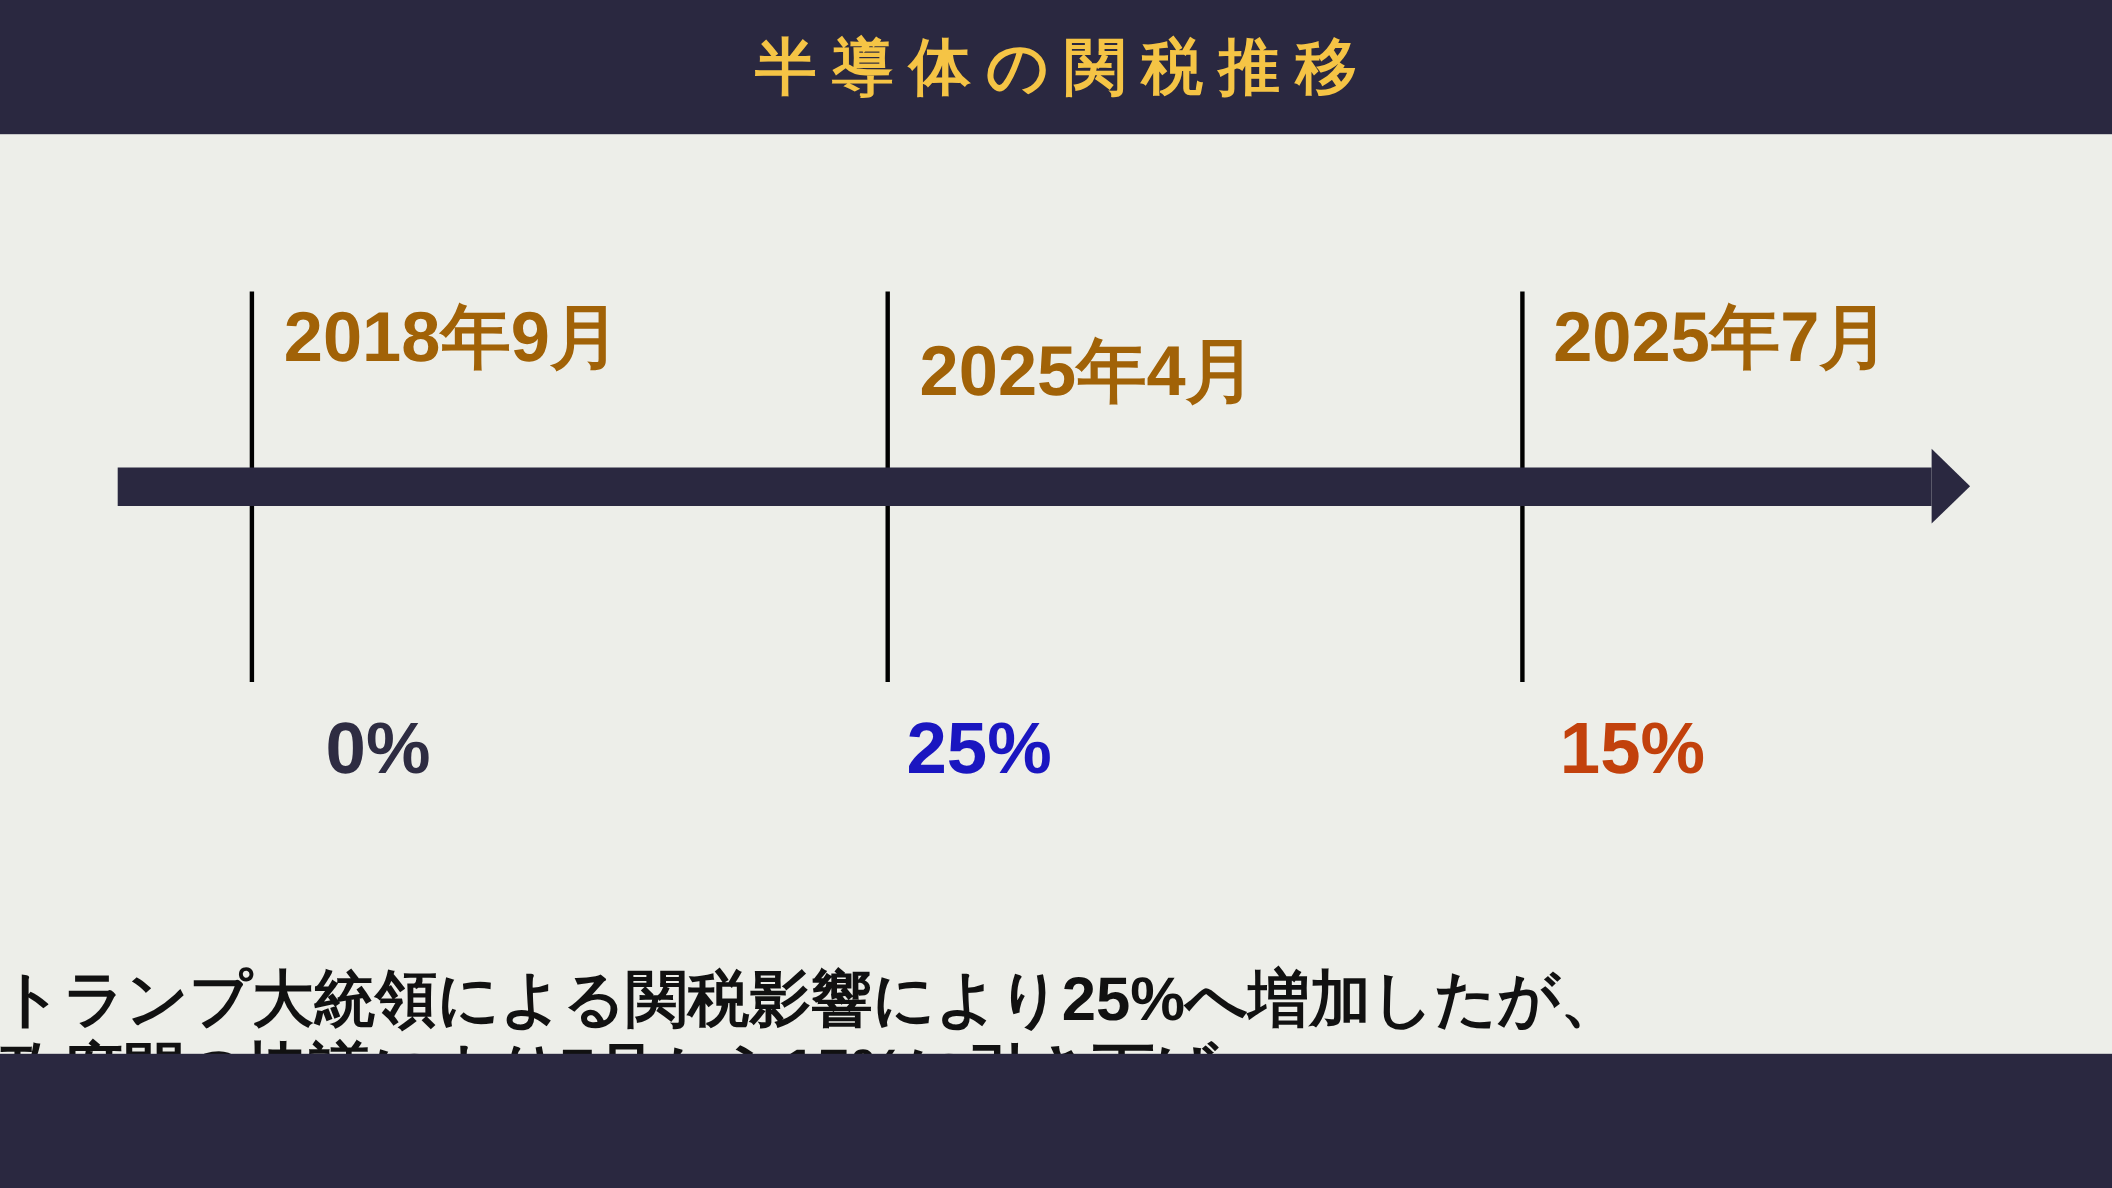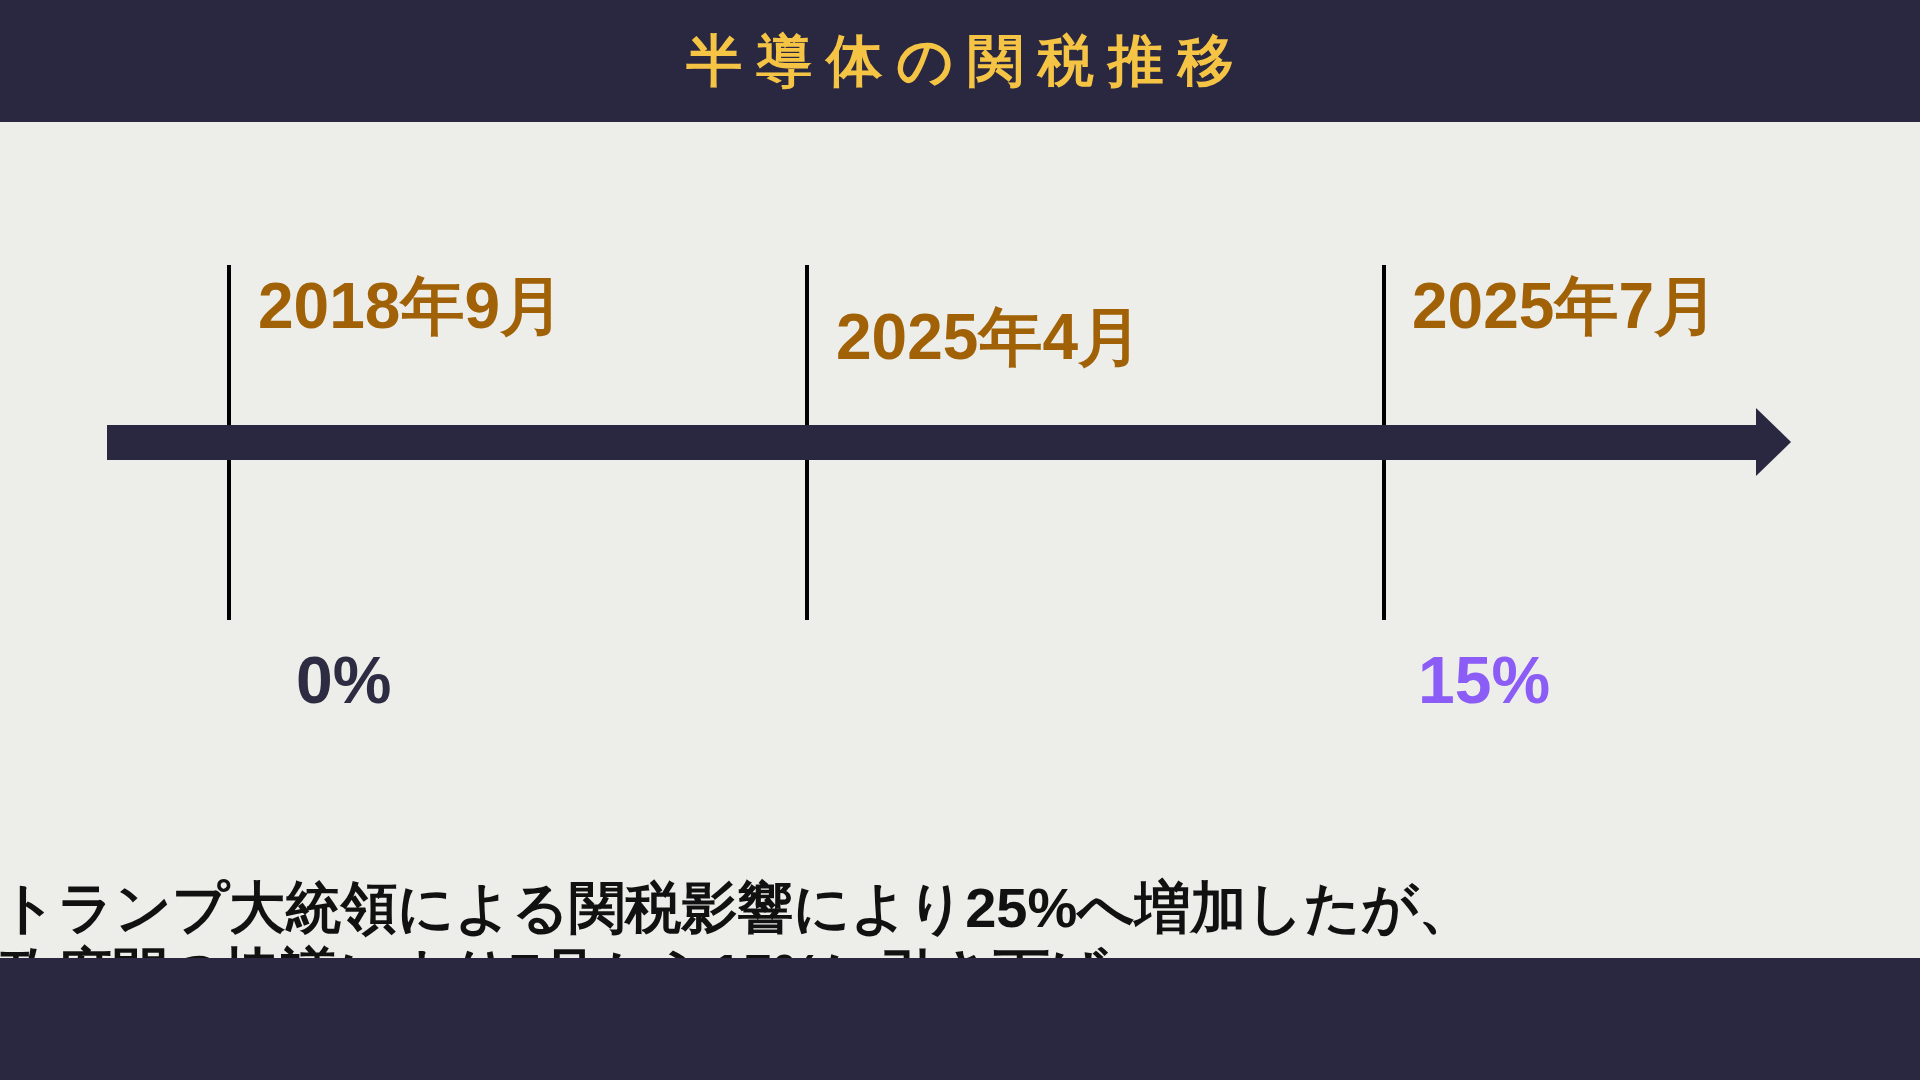--- a/index.html
+++ b/index.html
@@ -109,21 +109,21 @@
   .pct-label {
     position: absolute;
     top: 525px;          
     font-size: 66px;
     font-weight: 700;
     line-height: 1;
     white-space: nowrap;
   }
   .pct-1 { left: 296px; color: #2E2C42; }
   .pct-2 { left: 824px; color: #1A16C0; }
-  .pct-3 { left: 1418px; color: #8b5cf6; }
+  .pct-3 { left: 1418px; color: #c2410c; }
 
   
   #caption {
     position: absolute;
     left: 0;
     top: 753px;          
     width: 1920px;
     text-align: left;
   }
   .caption-line {
@@ -150,20 +150,21 @@
     <div class="tick-line tick-3"></div>
 
     <div id="axis-bar"></div>
     <div id="axis-arrowhead"></div>
 
     <div class="date-label date-1">2018年9月</div>
     <div class="date-label date-2">2025年4月</div>
     <div class="date-label date-3">2025年7月</div>
 
     <div class="pct-label pct-1">0%</div>
+    <div class="pct-label pct-2">25%</div>
     <div class="pct-label pct-3">15%</div>
 
     <div id="caption">
       <div class="caption-line">トランプ大統領による関税影響により25%へ増加したが、</div>
       <div class="caption-line">政府間の協議により7月から15%に引き下げ</div>
     </div>
 
   </div>
 
   <div id="footer-bar"></div>

